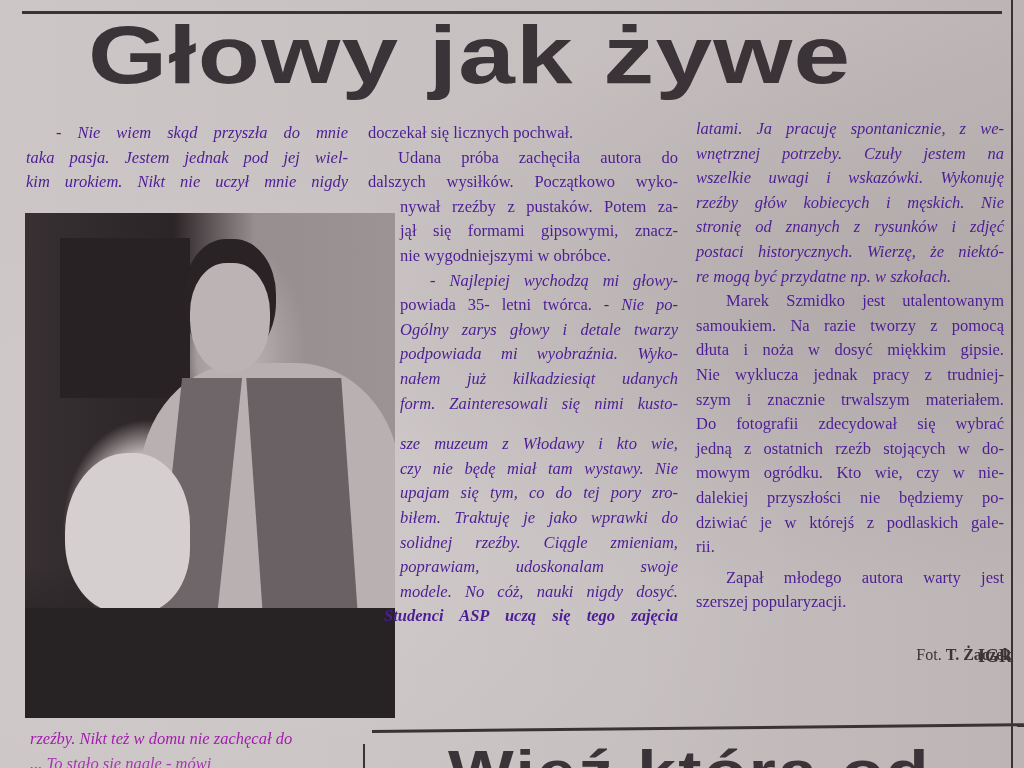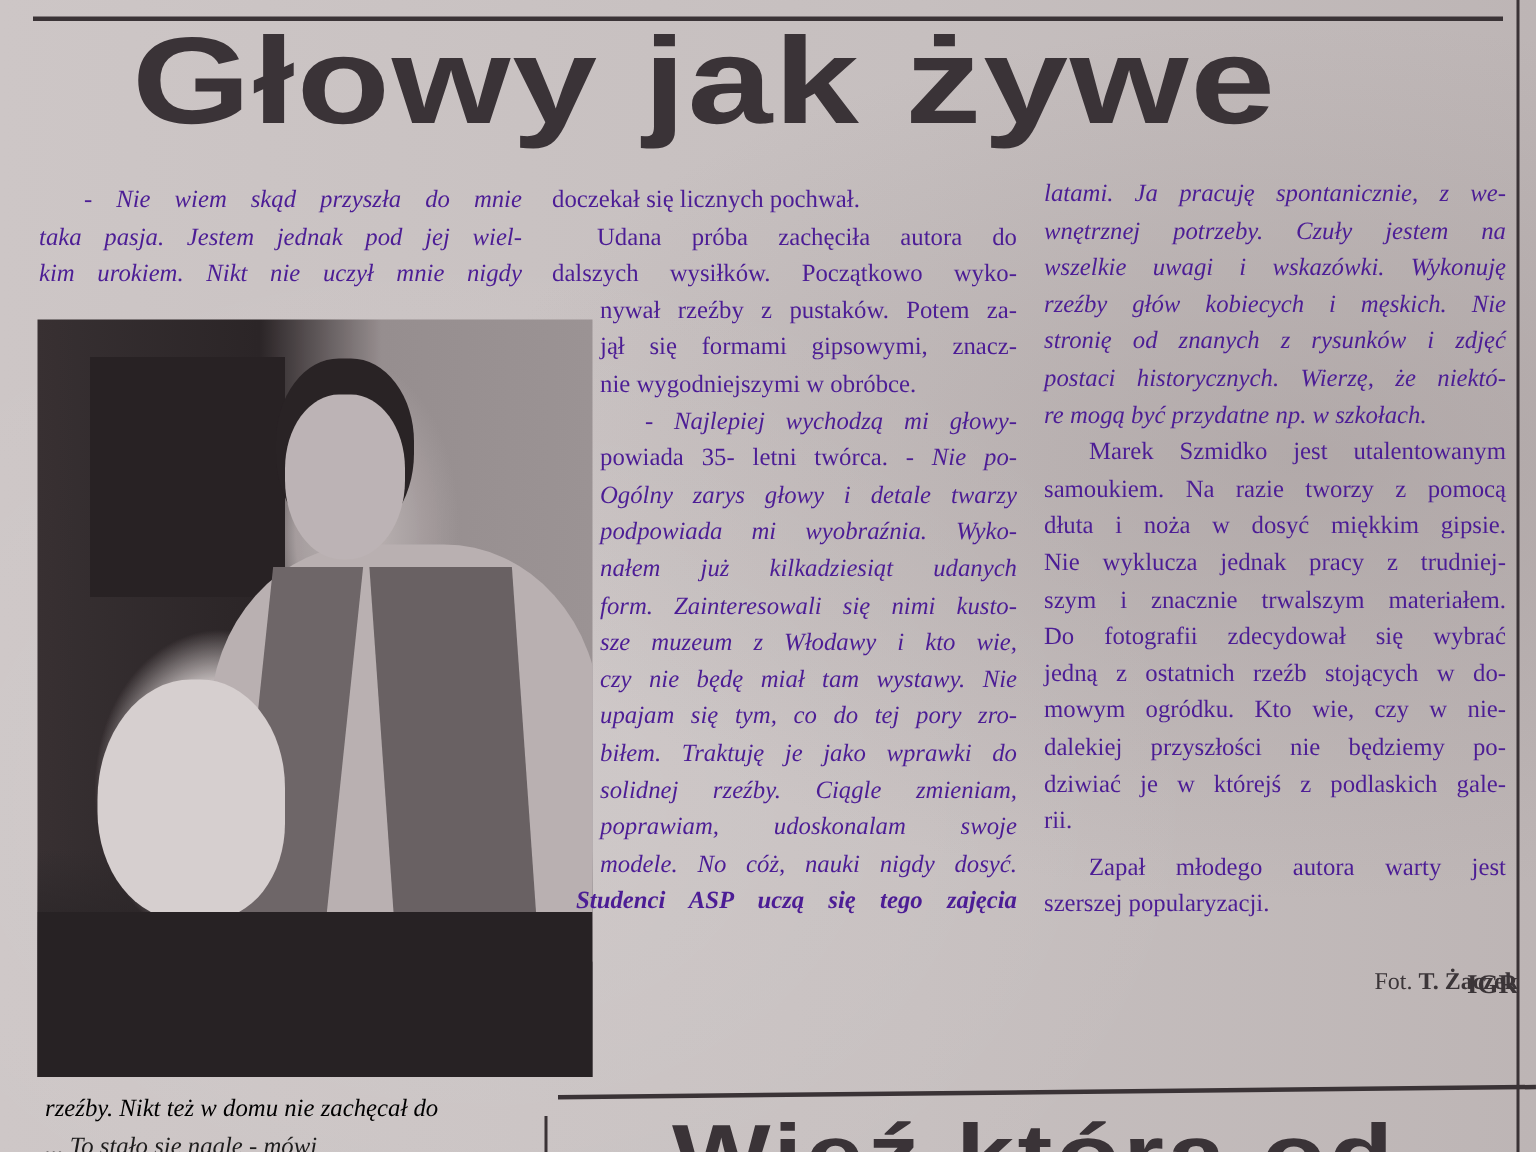--- a/index.html
+++ b/index.html
@@ -54,21 +54,21 @@
     }
     .photo .legs { position: absolute; left: 0; top: 395px; width: 370px; height: 110px; background: #2b2628; }
     .photo .cabinet { position: absolute; left: 35px; top: 25px; width: 130px; height: 160px; background: #2c2628; }
     .sign-right { position: absolute; text-align: right; font-family: "Liberation Serif", serif; color: #3b3538; }
     .next-head {
       position: absolute; left: 448px; top: 742px;
       font-family: "Liberation Sans", sans-serif; font-weight: bold; font-size: 58px;
       color: #3a3337; transform: scaleX(1.2); transform-origin: left top; line-height: 1;
       letter-spacing: 2px;
     }
-    .frag { position: absolute; font-size: 16.5px; color: #000000; font-style: italic; line-height: 24px; white-space: nowrap; }
+    .frag { position: absolute; font-size: 16.5px; color: #a21caf; font-style: italic; line-height: 24px; white-space: nowrap; }
   </style>
 </head>
 <body>
 
 <div class="rule" style="left:22px; top:11px; width:980px; height:3px;"></div>
 
 <div class="rule" style="left:1011px; top:0; width:2px; height:768px;"></div>
 
 <div class="headline">Głowy jak żywe</div>
 
@@ -99,21 +99,21 @@
   <span class="line" style="margin-left:32px;">jął się formami gipsowymi, znacz-</span>
   <span class="line last" style="margin-left:32px;">nie wygodniejszymi w obróbce.</span>
   <span class="line it ind" style="margin-left:32px;">- Najlepiej wychodzą mi głowy-</span>
   <span class="line" style="margin-left:32px;">
     <span>powiada 35- letni twórca. </span><span class="it">- Nie po-</span>
   </span>
   <span class="line it" style="margin-left:32px;">Ogólny zarys głowy i detale twarzy</span>
   <span class="line it" style="margin-left:32px;">podpowiada mi wyobraźnia. Wyko-</span>
   <span class="line it" style="margin-left:32px;">nałem już kilkadziesiąt udanych</span>
   <span class="line it" style="margin-left:32px;">form. Zainteresowali się nimi kusto-</span>
-  <span class="line it" style="margin-left:32px;">sze muzeum z Włodawy i kto wie,</span>
+  <span class="line it" style="margin-left:32px;margin-top:16px;">sze muzeum z Włodawy i kto wie,</span>
   <span class="line it" style="margin-left:32px;">czy nie będę miał tam wystawy. Nie</span>
   <span class="line it" style="margin-left:32px;">upajam się tym, co do tej pory zro-</span>
   <span class="line it" style="margin-left:32px;">biłem. Traktuję je jako wprawki do</span>
   <span class="line it" style="margin-left:32px;font-family:Liberation Serif, serif;">solidnej rzeźby. Ciągle zmieniam,</span>
   <span class="line it" style="margin-left:32px;">poprawiam, udoskonalam swoje</span>
   <span class="line it" style="margin-left:32px;">modele. No cóż, nauki nigdy dosyć.</span>
   <span class="line it" style="margin-left:16px;font-weight:bold;">Studenci ASP uczą się tego zajęcia</span>
 </div>
 
 <div class="col" style="left:696px; top:117px; width:308px;">

